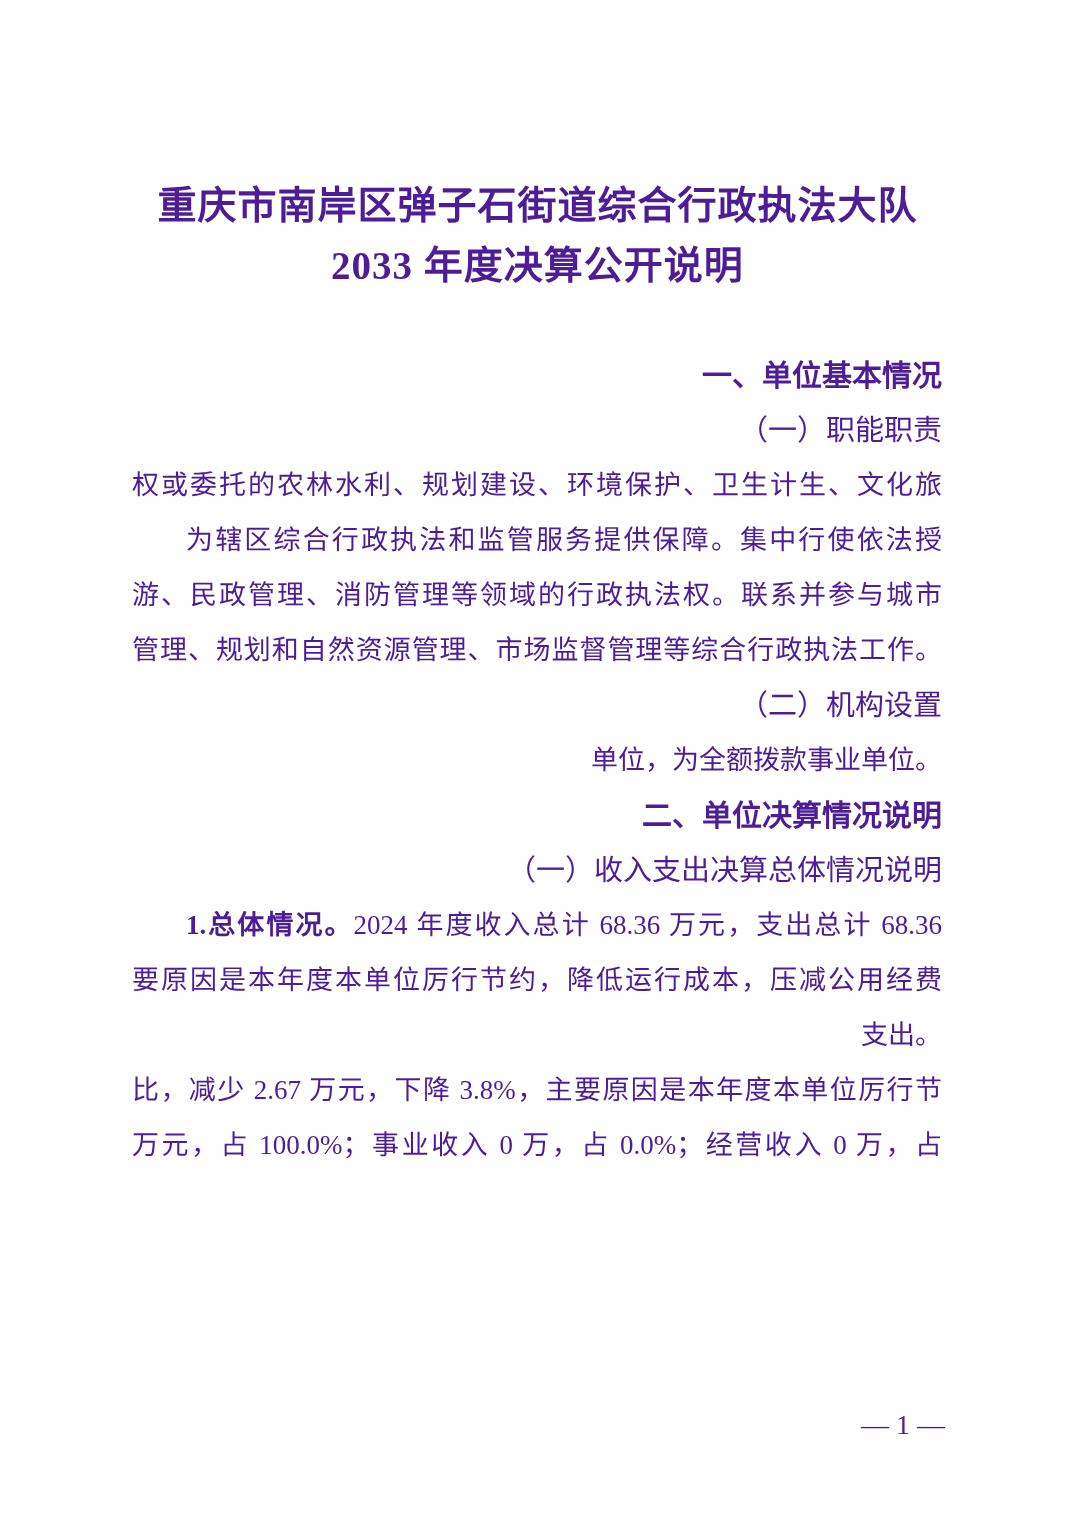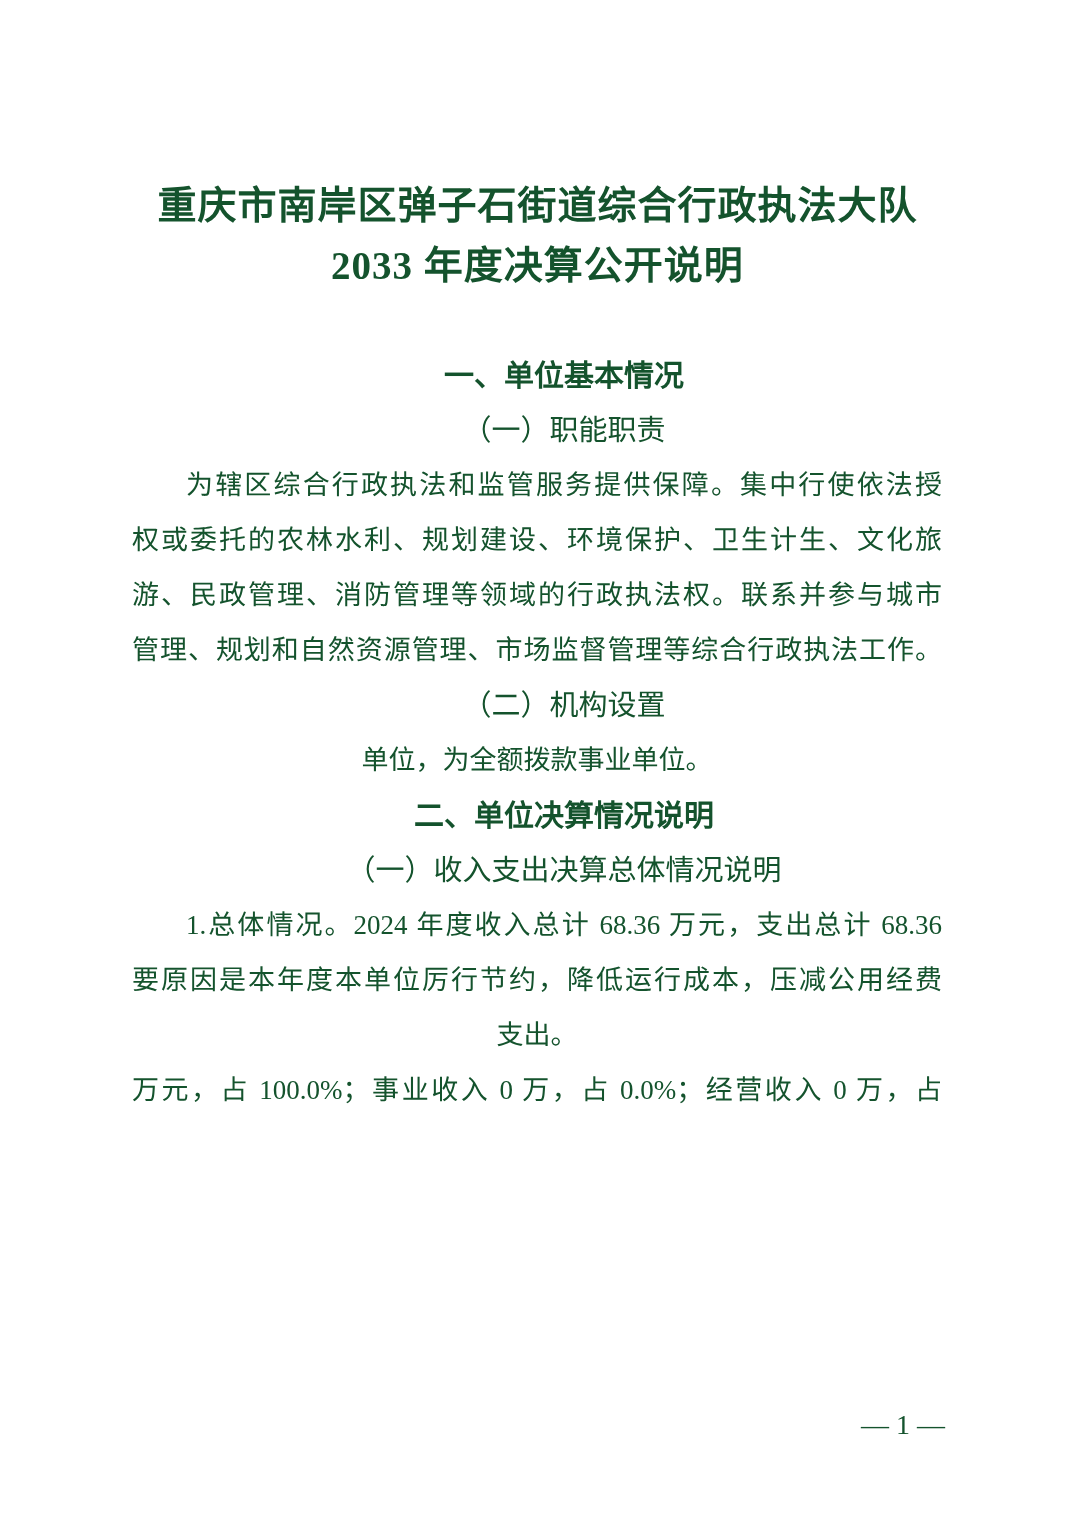--- a/index.html
+++ b/index.html
@@ -5,21 +5,21 @@
   html, body {
     margin: 0;
     padding: 0;
     background: #ffffff;
   }
   .page {
     position: relative;
     width: 1075px;
     height: 1520px;
     background: #ffffff;
-    color: #14532d;
+    color: #4c1d95;
     font-family: "Liberation Serif", "DejaVu Serif", serif;
     overflow: hidden;
   }
   .title-block {
     position: absolute;
     top: 176px;
     left: 0;
     width: 100%;
     text-align: center;
   }
@@ -32,39 +32,39 @@
   .content {
     position: absolute;
     top: 348px;
     left: 132px;
     width: 810px;
   }
   .line {
     height: 55px;
     line-height: 55px;
     font-size: 27px;
-    text-align: center;
+    text-align: right;
   }
   .justify {
     text-align: justify;
     text-align-last: justify;
   }
   .indent {
     text-indent: 54px;
   }
   .h1 {
     font-family: "Liberation Sans", "DejaVu Sans", sans-serif;
     font-weight: 700;
     font-size: 30px;
   }
   .sub {
     font-size: 29px;
   }
   .bold {
-    font-weight: 400;
+    font-weight: 700;
   }
   .footer {
     position: absolute;
     top: 1403px;
     right: 130px;
     font-size: 28px;
     line-height: 44px;
   }
 </style>
 </head>
@@ -73,29 +73,30 @@
 <div class="page">
 
   <div class="title-block">
     <div class="title-line">重庆市南岸区弹子石街道综合行政执法大队</div>
     <div class="title-line">2033 年度决算公开说明</div>
   </div>
 
   <div class="content">
     <div class="line h1 indent">一、单位基本情况</div>
     <div class="line sub indent">（一）职能职责</div>
+    <div class="line justify">权或委托的农林水利、规划建设、环境保护、卫生计生、文化旅</div>
     <div class="line justify indent">为辖区综合行政执法和监管服务提供保障。集中行使依法授</div>
-    <div class="line justify">权或委托的农林水利、规划建设、环境保护、卫生计生、文化旅</div>
     <div class="line justify">游、民政管理、消防管理等领域的行政执法权。联系并参与城市</div>
     <div class="line justify">管理、规划和自然资源管理、市场监督管理等综合行政执法工作。</div>
     <div class="line sub indent">（二）机构设置</div>
     <div class="line">单位，为全额拨款事业单位。</div>
     <div class="line h1 indent">二、单位决算情况说明</div>
     <div class="line sub indent">（一）收入支出决算总体情况说明</div>
     <div class="line justify indent"><span class="bold">1.总体情况。</span><span>2024 年度收入总计 68.36 万元，支出总计 68.36</span></div>
     <div class="line justify">要原因是本年度本单位厉行节约，降低运行成本，压减公用经费</div>
     <div class="line">支出。</div>
+    <div class="line justify">比，减少 2.67 万元，下降 3.8%，主要原因是本年度本单位厉行节</div>
     <div class="line justify">万元，占 100.0%；事业收入 0 万，占 0.0%；经营收入 0 万，占</div>
   </div>
 
   <div class="footer">— 1 —</div>
 
 </div>
 
 </body></html>

